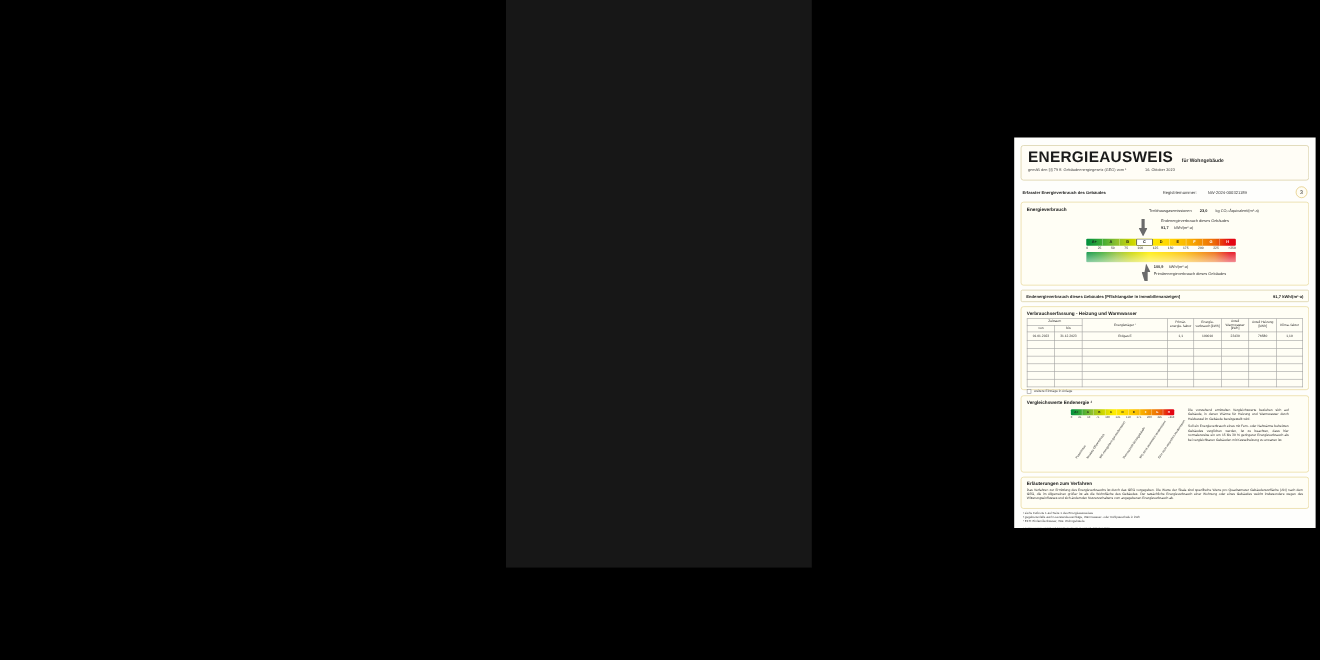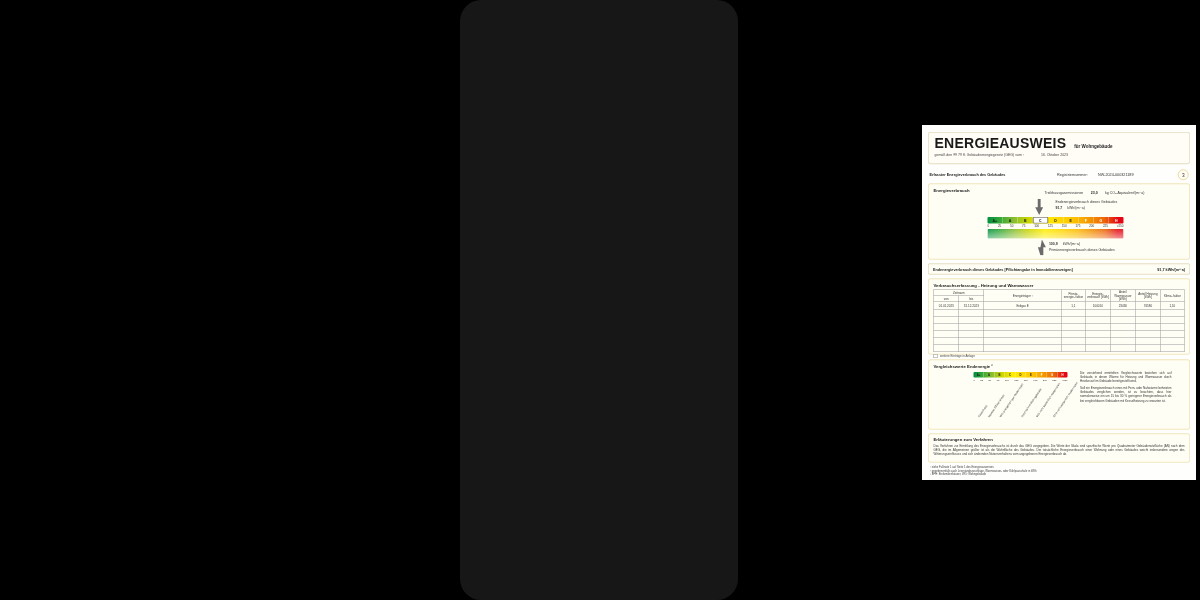--- a/index.html
+++ b/index.html
@@ -1,17 +1,17 @@
 <!DOCTYPE html>
 <html><head>
 <meta charset="utf-8">
 <style>
   html,body{margin:0;padding:0;background:#000;}
   .stage{position:relative;width:1200px;height:600px;background:#000;overflow:hidden;font-family:"Liberation Sans",sans-serif;}
-  .viewer{position:absolute;left:460px;top:0;width:278px;height:600px;background:#171717;border-radius:21px;}
+  .viewer{position:absolute;left:460px;top:0;width:278px;height:516px;background:#171717;}
   .sheet{position:absolute;left:462px;top:125px;width:274px;height:355px;background:#fefefc;overflow:hidden;box-shadow:0 0 6px rgba(0,0,0,.6);}
   .sheet-inner{width:548px;height:710px;transform:scale(.5);transform-origin:0 0;box-sizing:border-box;padding:14px 12px;color:#222;}
 
   
   .hd{border:1px solid #c9bd86;border-radius:5px;background:#fffdf6;box-sizing:border-box;height:64px;padding:7px 12px;}
   .hd-top{display:flex;align-items:flex-end;gap:16px;}
   .hd-title{font-size:28px;font-weight:bold;letter-spacing:.5px;line-height:1;color:#1a1a1a;}
   .hd-sub{font-size:9px;font-weight:bold;padding-bottom:3px;}
   .hd-law{font-size:7px;color:#444;margin-top:5px;display:flex;}
   .hd-date{margin-left:34px;}

